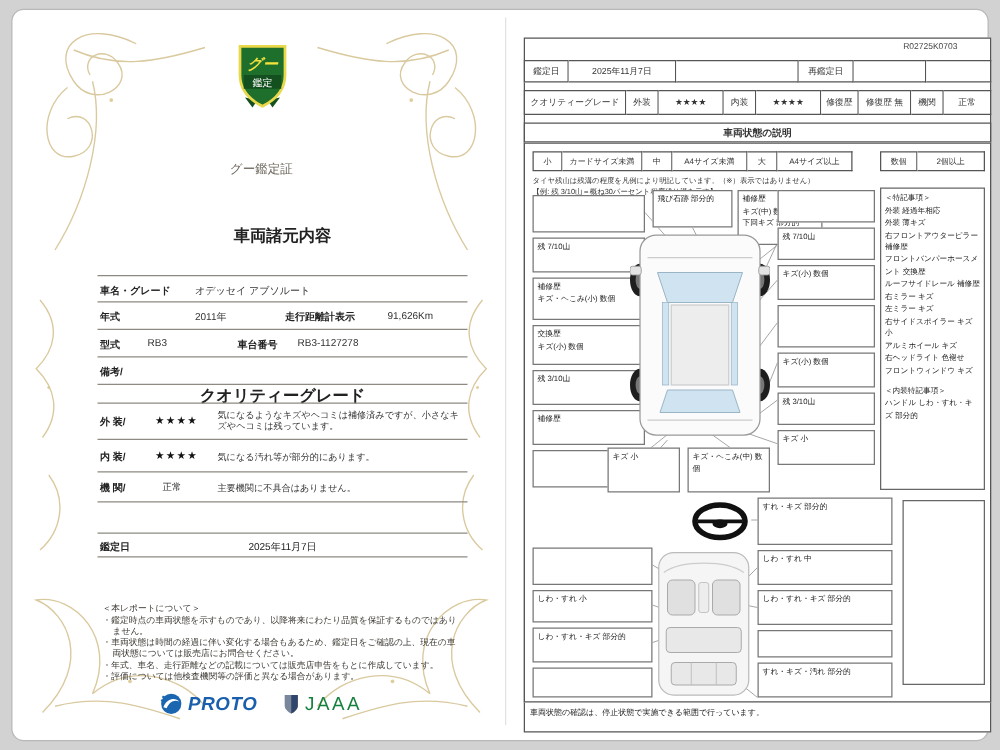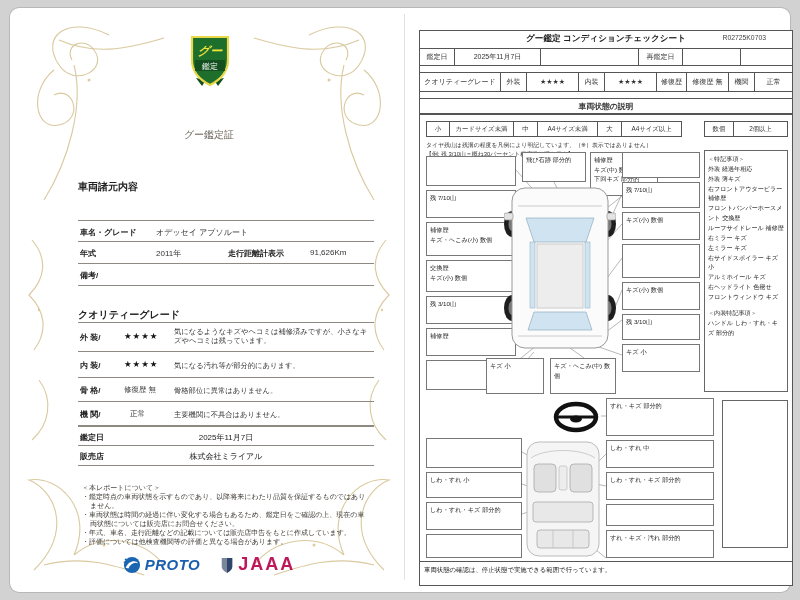--- a/index.html
+++ b/index.html
@@ -13,34 +13,34 @@
   .divider { position:absolute; left:394px; top:6px; width:1px; height:566px; background:#e2e2e2; }
 
   
   .orn { position:absolute; inset:0; width:100%; height:100%; }
   .shield { position:absolute; left:176px; top:24px; width:40px; height:54px; }
   .gr-title { position:absolute; left:0; top:82px; width:100%; text-align:center;
               font-family:"DejaVu Serif","Liberation Serif",serif; font-style:italic; font-weight:bold;
               font-size:26px; color:#a98e4e; letter-spacing:1px; }
   .gr-sub { position:absolute; left:0; top:118px; width:100%; text-align:center; font-size:10px; color:#6b655a;font-family:Liberation Mono, monospace; }
   .intro { position:absolute; left:66px; top:136px; width:286px; font-size:7.6px; line-height:1.35; color:#44403a; }
-  .sec-title { position:absolute; width:296px; left:64px; text-align:left; font-size:10px; font-weight:bold; color:#222; }
+  .sec-title { position:absolute; width:296px; left:64px; text-align:center; font-size:13px; font-weight:bold; color:#222; }
   .tbl { position:absolute; left:64px; width:296px; }
   .trow { position:relative; border-bottom:1px solid #8e8a82; }
   .trow:first-child { border-top:1px solid #8e8a82; }
   .cell { position:absolute; font-size:8px; white-space:nowrap; }
   .cl { font-weight:bold; color:#222; }
   .stars { letter-spacing:1px; font-size:8.5px; color:#111; font-weight:bold; }
   .desc { font-size:7.3px; line-height:1.3; white-space:normal; color:#333; }
   .meta-val { position:absolute; left:0; width:100%; text-align:center; font-size:8px; color:#222; }
   .about { position:absolute; left:68px; top:474px; width:288px; font-size:7px; line-height:1.28; color:#3c3832; }
   .about .b { padding-left:8px; text-indent:-8px; }
   .logos { position:absolute; left:0; top:544px; width:100%; display:flex; justify-content:center; align-items:center; gap:20px; }
   .proto-txt { font-size:15px; font-weight:bold; font-style:italic; color:#1a5fae; letter-spacing:.5px; }
-  .jaaa-txt { font-size:18px; font-weight:bold; color:#be185d; letter-spacing:2px; }
+  .jaaa-txt { font-size:15px; font-weight:normal; color:#15803d; letter-spacing:2px; }
 
   
   .obox { position:absolute; border:1px solid #555; background:#fff; }
   .cs-title { position:absolute; left:15px; top:23px; width:374px; text-align:center; font-size:8.6px; font-weight:bold; color:#222; }
   .cs-serial { position:absolute; right:22px; top:24px; font-size:6.8px; color:#444; }
   .cs-row { position:absolute; left:15px; width:374px; display:flex; }
   .cs-cell { border:1px solid #555; border-left:none; font-size:7px; display:flex; align-items:center; justify-content:center;
              white-space:nowrap; overflow:hidden; background:#fff; }
   .cs-cell:first-child { border-left:1px solid #555; }
   .banner { position:absolute; left:15px; top:88px; width:374px; height:16px; border:1px solid #555;
@@ -110,57 +110,54 @@
         <span class="cell cl" style="left:2px;top:6px;">車名・グレード</span>
         <span class="cell" style="left:78px;top:6px;">オデッセイ アブソルート</span>
       </div>
       <div class="trow" style="height:22px;">
         <span class="cell cl" style="left:2px;top:6px;">年式</span>
         <span class="cell" style="left:78px;top:6px;">2011年</span>
         <span class="cell cl" style="left:150px;top:6px;">走行距離計表示</span>
         <span class="cell" style="left:232px;top:6px;">91,626Km</span>
       </div>
       <div class="trow" style="height:22px;">
+        <span class="cell cl" style="left:2px;top:6px;">型式</span>
+        <span class="cell" style="left:40px;top:6px;">RB3</span>
+        <span class="cell cl" style="left:112px;top:6px;">車台番号</span>
+        <span class="cell" style="left:160px;top:6px;">RB3-1127278</span>
+      </div>
+      <div class="trow" style="height:22px;">
         <span class="cell cl" style="left:2px;top:6px;">備考/</span>
       </div>
     </div>
 
     <div class="sec-title" style="top:298px;">クオリティーグレード</div>
 
     <div class="tbl" style="top:312px;">
       <div class="trow" style="height:30px;">
         <span class="cell cl" style="left:2px;top:9px;">外 装/</span>
         <span class="cell stars" style="left:46px;top:8px;">★★★★</span>
         <span class="cell desc" style="left:96px;top:4px;width:198px;font-family:Liberation Serif, serif;">気になるようなキズやヘコミは補修済みですが、小さなキズやヘコミは残っています。</span>
       </div>
       <div class="trow" style="height:26px;">
         <span class="cell cl" style="left:2px;top:8px;">内 装/</span>
         <span class="cell stars" style="left:46px;top:7px;">★★★★</span>
         <span class="cell desc" style="left:96px;top:9px;width:198px;">気になる汚れ等が部分的にあります。</span>
       </div>
       <div class="trow" style="height:24px;">
-        <span class="cell cl" style="left:2px;top:7px;">骨 格/</span>
-        <span class="cell" style="left:46px;top:7px;font-size:7.5px;">修復歴 無</span>
-        <span class="cell desc" style="left:96px;top:8px;width:198px;">骨格部位に異常はありません。</span>
-      </div>
-      <div class="trow" style="height:24px;">
         <span class="cell cl" style="left:2px;top:7px;">機 関/</span>
         <span class="cell" style="left:52px;top:7px;font-size:7.5px;">正常</span>
         <span class="cell desc" style="left:96px;top:8px;width:198px;">主要機関に不具合はありません。</span>
       </div>
     </div>
 
     <div class="tbl" style="top:416px;">
       <div class="trow" style="height:20px;">
         <span class="cell cl" style="left:2px;top:5px;">鑑定日</span>
         <span class="meta-val" style="top:5px;">2025年11月7日</span>
-      </div>
-      <div class="trow" style="height:20px;">
-        <span class="cell cl" style="left:2px;top:5px;">販売店</span>
-        <span class="meta-val" style="top:5px;">株式会社ミライアル</span>
       </div>
     </div>
 
     <div class="about">
       <div>＜本レポートについて＞</div>
       <div class="b">・鑑定時点の車両状態を示すものであり、以降将来にわたり品質を保証するものではありません。</div>
       <div class="b">・車両状態は時間の経過に伴い変化する場合もあるため、鑑定日をご確認の上、現在の車両状態については販売店にお問合せください。</div>
       <div class="b">・年式、車名、走行距離などの記載については販売店申告をもとに作成しています。</div>
       <div class="b">・評価については他検査機関等の評価と異なる場合があります。</div>
     </div>
@@ -181,21 +178,20 @@
           <path d="M8,2 L14,2 L14,12 C14,16 8,19 8,19 Z" fill="#30456b"></path>
         </svg>
         <span class="jaaa-txt">JAAA</span>
       </span>
     </div>
   </div>
 
   <div class="page" id="right-page">
 
     <div class="obox" style="left:15px;top:20px;width:374px;height:556px;"></div>
-    <div class="cs-title">グー鑑定 コンディションチェックシート</div>
     <div class="cs-serial">R02725K0703</div>
 
     <div class="cs-row" style="top:38px;height:18px;">
       <div class="cs-cell" style="width:36px;">鑑定日</div>
       <div class="cs-cell" style="width:86px;">2025年11月7日</div>
       <div class="cs-cell" style="width:98px;"></div>
       <div class="cs-cell" style="width:44px;">再鑑定日</div>
       <div class="cs-cell" style="width:58px;"></div>
       <div class="cs-cell" style="width:52px;"></div>
     </div>

